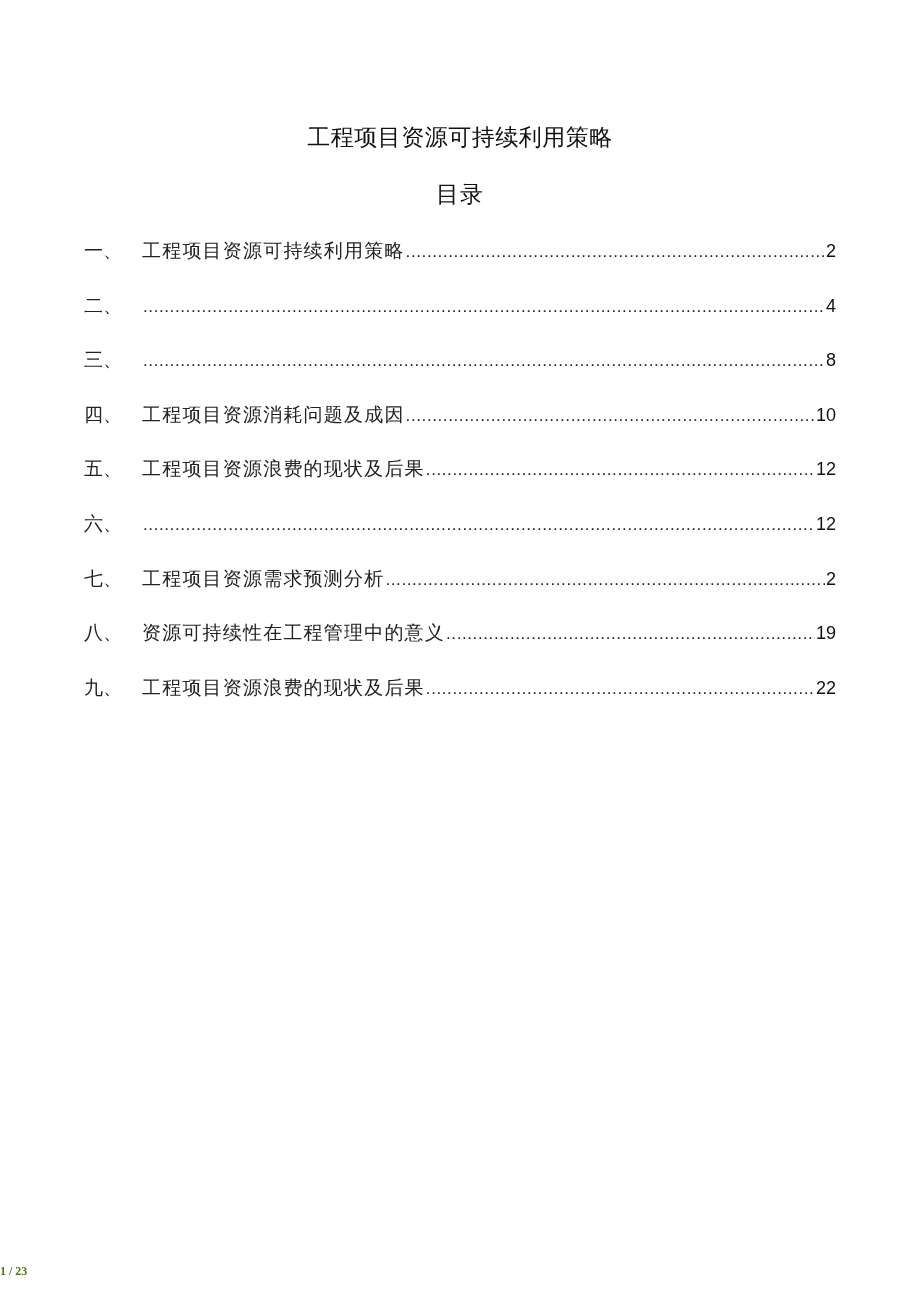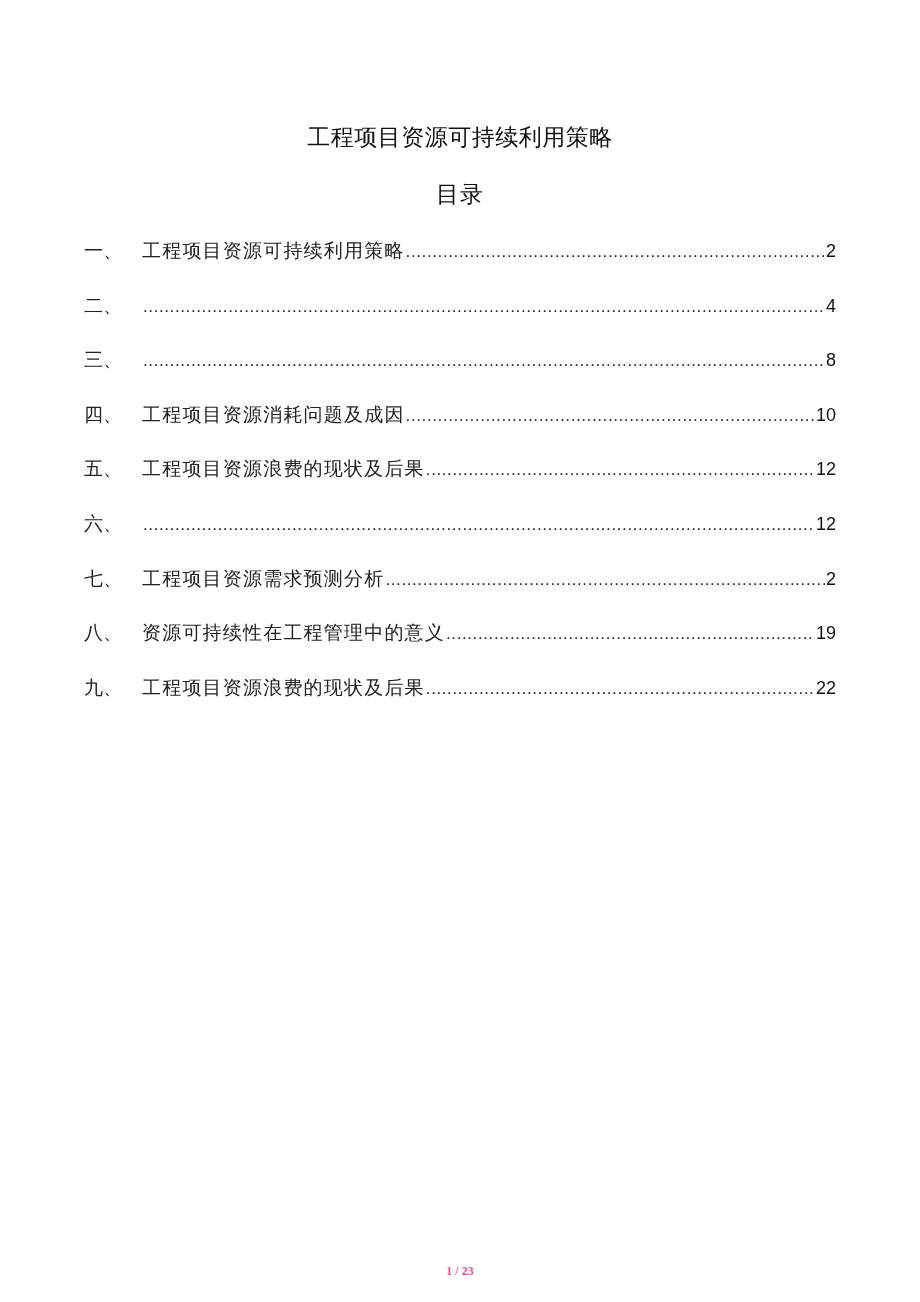--- a/index.html
+++ b/index.html
@@ -83,25 +83,25 @@
       flex: 0 0 auto;
       font-family: "Liberation Sans", sans-serif;
       font-size: 18px;
       color: #111;
     }
     .page-footer {
       position: absolute;
       top: 1264px;
       left: 0;
       width: 920px;
-      text-align: center;
+      text-align: left;
       font-family: "Liberation Serif", serif;
       font-weight: bold;
       font-size: 12px;
-      color: #ec4899;
+      color: #4d7c0f;
     }
   </style>
 </head>
 <body>
 
 <div class="doc-title">工程项目资源可持续利用策略</div>
 
 <div class="toc-heading">目录</div>
 
 <ul class="toc-list">

